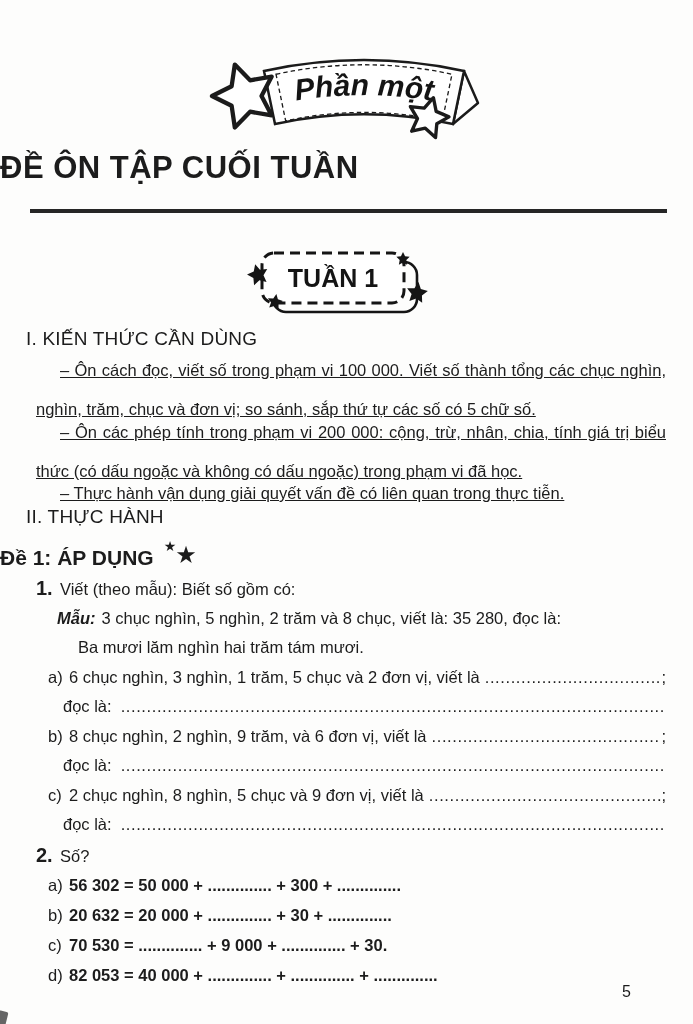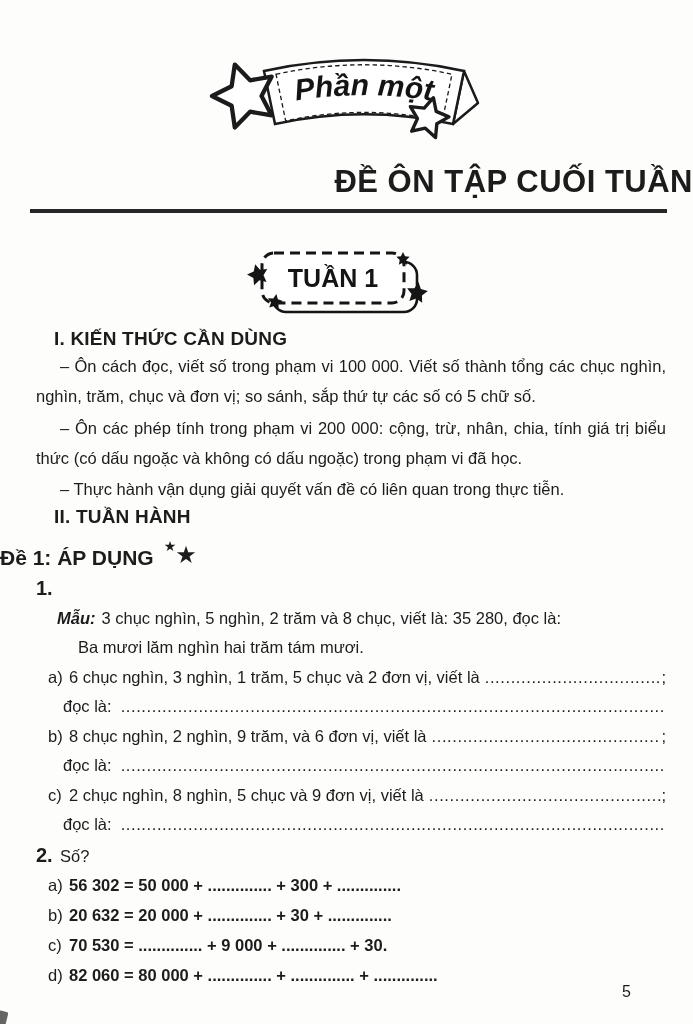--- a/index.html
+++ b/index.html
@@ -3,29 +3,29 @@
 <meta charset="utf-8">
 <style>
   html,body{margin:0;padding:0;background:#ffffff;}
   .page{
     position:relative;width:693px;height:1024px;margin:0 auto;
     background:#fdfdfc;color:#1c1c1c;overflow:hidden;
     font-family:"Liberation Sans","DejaVu Sans",sans-serif;
   }
   .banner{position:absolute;top:48px;left:179px;width:310px;height:112px;}
   .main-title{
-    position:absolute;top:146px;left:0;right:0;text-align:right;
-    font-size:31px;font-weight:bold;letter-spacing:.5px;line-height:44px;margin-top:14px;
+    position:absolute;top:146px;left:0;right:0;text-align:left;
+    font-size:31px;font-weight:bold;letter-spacing:.5px;line-height:44px;
   }
   .rule{position:absolute;top:209px;left:30px;width:637px;height:4px;background:#262626;}
   .badge{position:absolute;top:247px;left:232px;width:205px;height:70px;}
-  .h-sec{position:absolute;left:54px;font-size:19px;font-weight:bold;letter-spacing:.2px;line-height:24px;}
+  .h-sec{position:absolute;left:26px;font-size:19px;font-weight:normal;letter-spacing:.2px;line-height:24px;}
   .para{
-    position:absolute;left:36px;right:27px;font-size:16.5px;line-height:30px;
-    text-align:justify;text-indent:24px;
+    position:absolute;left:36px;right:27px;font-size:16.5px;line-height:39px;
+    text-align:justify;text-indent:24px;text-decoration:underline;
   }
   .de-title{position:absolute;top:538px;left:0;right:0;text-align:left;font-size:21px;font-weight:bold;}
   .star-sm{font-size:14px;vertical-align:14px;margin-left:10px;letter-spacing:0;}
   .star-lg{font-size:24px;vertical-align:2px;margin-left:-1px;}
   .ex{position:absolute;left:36px;right:27px;font-size:16.5px;}
   .row{display:flex;align-items:baseline;height:29.5px;line-height:29.5px;white-space:nowrap;}
   .ex2 .row{height:30px;line-height:30px;}
   .num{font-weight:bold;font-size:20px;flex:none;width:24px;}
   .mau-row{margin-left:21px;}
   .mau-lbl{font-weight:bold;font-style:italic;margin-right:6px;flex:none;}
@@ -85,29 +85,30 @@
       <use href="#star5b" transform="translate(43,55) scale(8) rotate(10)" fill="#151515"></use>
       <use href="#star5b" transform="translate(185,46) scale(11) rotate(8)" fill="#151515"></use>
     </svg>
   </div>
 
   <div class="h-sec" style="top:327px;">I. KIẾN THỨC CẦN DÙNG</div>
   <div class="para" style="top:351px;">– Ôn cách đọc, viết số trong phạm vi 100 000. Viết số thành tổng các chục nghìn, nghìn, trăm, chục và đơn vị; so sánh, sắp thứ tự các số có 5 chữ số.</div>
   <div class="para" style="top:413px;">– Ôn các phép tính trong phạm vi 200 000: cộng, trừ, nhân, chia, tính giá trị biểu thức (có dấu ngoặc và không có dấu ngoặc) trong phạm vi đã học.</div>
   <div class="para" style="top:474px;">– Thực hành vận dụng giải quyết vấn đề có liên quan trong thực tiễn.</div>
 
-  <div class="h-sec" style="top:505px;">II. TUẦN HÀNH</div>
+  <div class="h-sec" style="top:505px;">II. THỰC HÀNH</div>
 
   <div class="de-title">
     <span>Đề 1: ÁP DỤNG</span><span class="star-sm">★</span><span class="star-lg">★</span>
   </div>
 
   <div class="ex" style="top:574px;">
     <div class="row">
       <span class="num">1.</span>
+      <span>Viết (theo mẫu): Biết số gồm có:</span>
     </div>
     <div class="row mau-row">
       <span class="mau-lbl">Mẫu:</span>
       <span>3 chục nghìn, 5 nghìn, 2 trăm và 8 chục, viết là: 35 280, đọc là:</span>
     </div>
     <div class="row reading-row">
       <span>Ba mươi lăm nghìn hai trăm tám mươi.</span>
     </div>
 
     <div class="row item-row">
@@ -156,19 +157,19 @@
     <div class="row item-row">
       <span class="lbl">b)</span>
       <span class="eq">20 632 = 20 000 + .............. + 30 + ..............</span>
     </div>
     <div class="row item-row">
       <span class="lbl">c)</span>
       <span class="eq">70 530 = .............. + 9 000 + .............. + 30.</span>
     </div>
     <div class="row item-row">
       <span class="lbl">d)</span>
-      <span class="eq">82 060 = 80 000 + .............. + .............. + ..............</span>
+      <span class="eq">82 053 = 40 000 + .............. + .............. + ..............</span>
     </div>
   </div>
 
   <div class="page-num">5</div>
   <div class="corner-artifact"></div>
 </div>
 
 </body></html>

